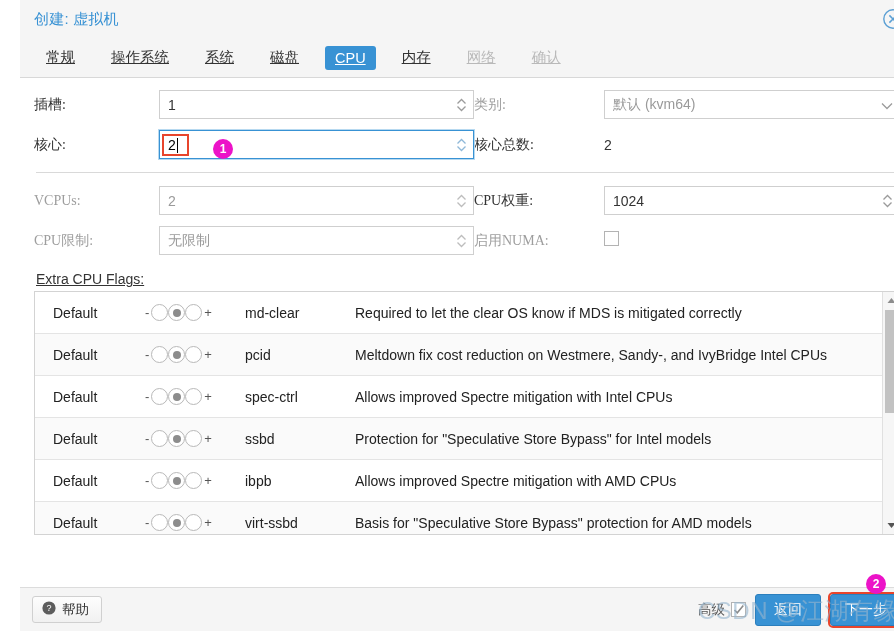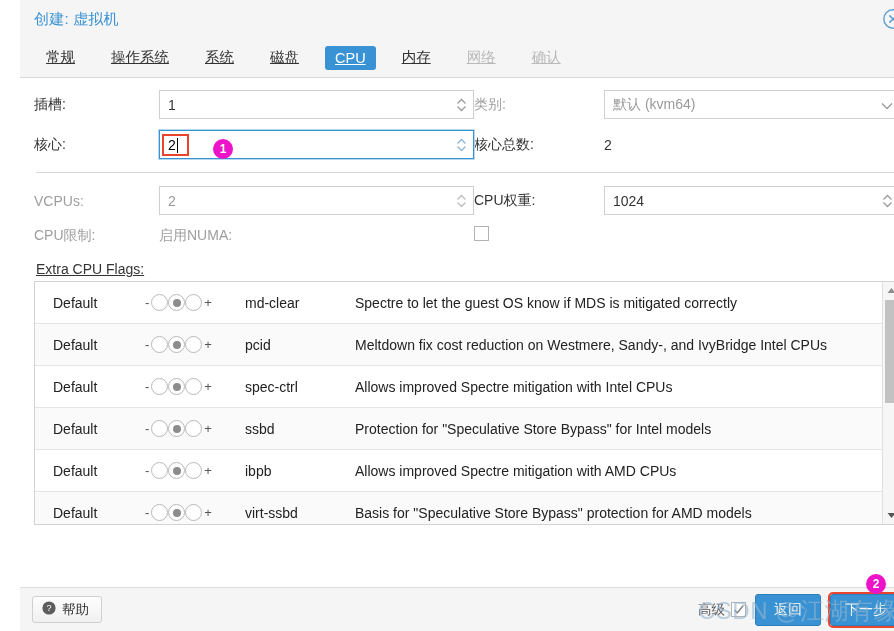--- a/index.html
+++ b/index.html
@@ -69,21 +69,21 @@
     position: relative;
     overflow: hidden;
   }
 
   .grid {
     display: grid;
     grid-template-columns: 125px 315px 130px 1fr;
     row-gap: 11px;
     align-items: center;
   }
-  .lbl { font-size: 14px; color: #333; }
+  .lbl { font-size: 14px; color: #333; font-family: Liberation Serif, serif; }
   .lbl.dim { color: #9e9e9e; }
   .plain-val { font-size: 14px; color: #333; }
 
   
   .field {
     position: relative;
     height: 29px;
     border: 1px solid #cfcfcf;
     background: #fff;
     display: flex; align-items: center;
@@ -342,20 +342,29 @@
         <span>1024</span>
         <span class="spin">
           <svg width="11" height="16" viewBox="0 0 11 16" aria-hidden="true">
             <path d="M1.5 6.5 L5.5 2.5 L9.5 6.5" fill="none" stroke="#9b9b9b" stroke-width="1.3"></path>
             <path d="M1.5 9.5 L5.5 13.5 L9.5 9.5" fill="none" stroke="#9b9b9b" stroke-width="1.3"></path>
           </svg>
         </span>
       </div>
 
       <div class="lbl dim">CPU限制:</div>
+      <div class="field dim">
+        <span>无限制</span>
+        <span class="spin">
+          <svg width="11" height="16" viewBox="0 0 11 16" aria-hidden="true">
+            <path d="M1.5 6.5 L5.5 2.5 L9.5 6.5" fill="none" stroke="#bdbdbd" stroke-width="1.3"></path>
+            <path d="M1.5 9.5 L5.5 13.5 L9.5 9.5" fill="none" stroke="#bdbdbd" stroke-width="1.3"></path>
+          </svg>
+        </span>
+      </div>
       <div class="lbl dim">启用NUMA:</div>
       <div>
         <span class="checkbox"></span>
       </div>
     </div>
 
     <div class="flags-label">Extra CPU Flags:</div>
     <div class="flags-box">
       <div class="flags-rows" id="flag-rows">
           <div class="flag-row">
@@ -363,21 +372,21 @@
             <div class="tri">
               <span class="pm">-</span>
               <span class="circles">
                 <span class="c"></span>
                 <span class="c on"></span>
                 <span class="c"></span>
               </span>
               <span class="pm">+</span>
             </div>
             <div class="flag-key">md-clear</div>
-            <div class="flag-desc">Spectre to let the guest OS know if MDS is mitigated correctly</div>
+            <div class="flag-desc">Required to let the clear OS know if MDS is mitigated correctly</div>
           </div>
           <div class="flag-row alt">
             <div class="flag-state">Default</div>
             <div class="tri">
               <span class="pm">-</span>
               <span class="circles">
                 <span class="c"></span>
                 <span class="c on"></span>
                 <span class="c"></span>
               </span>

